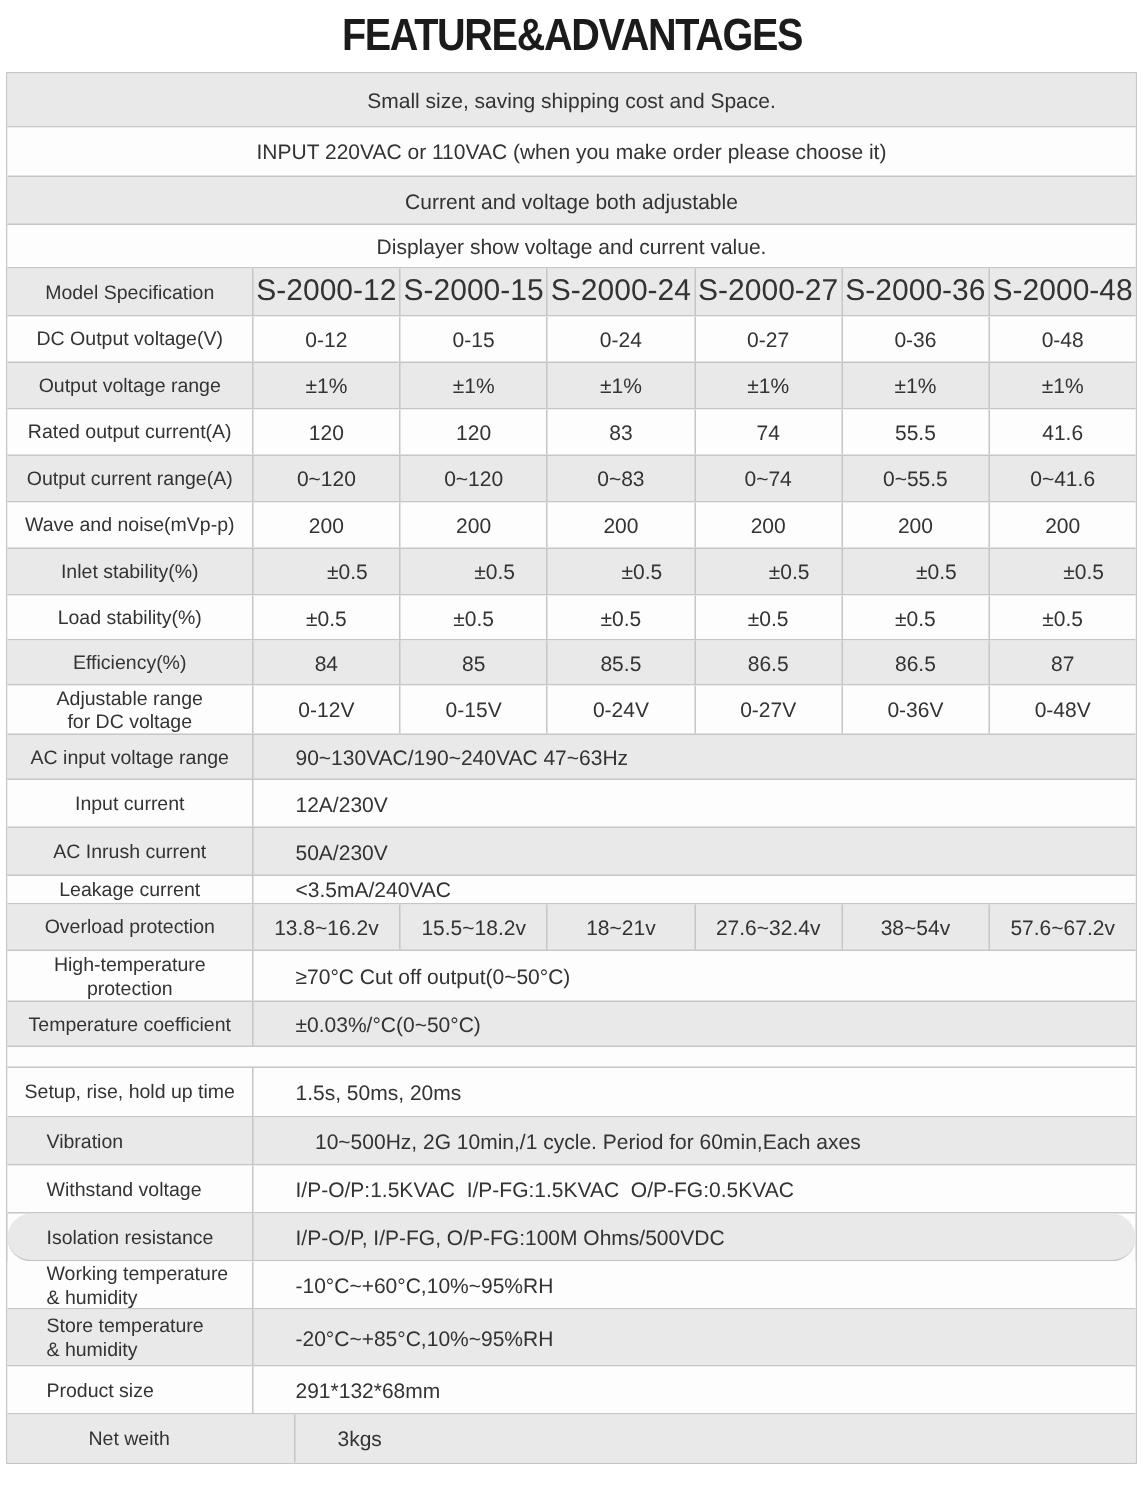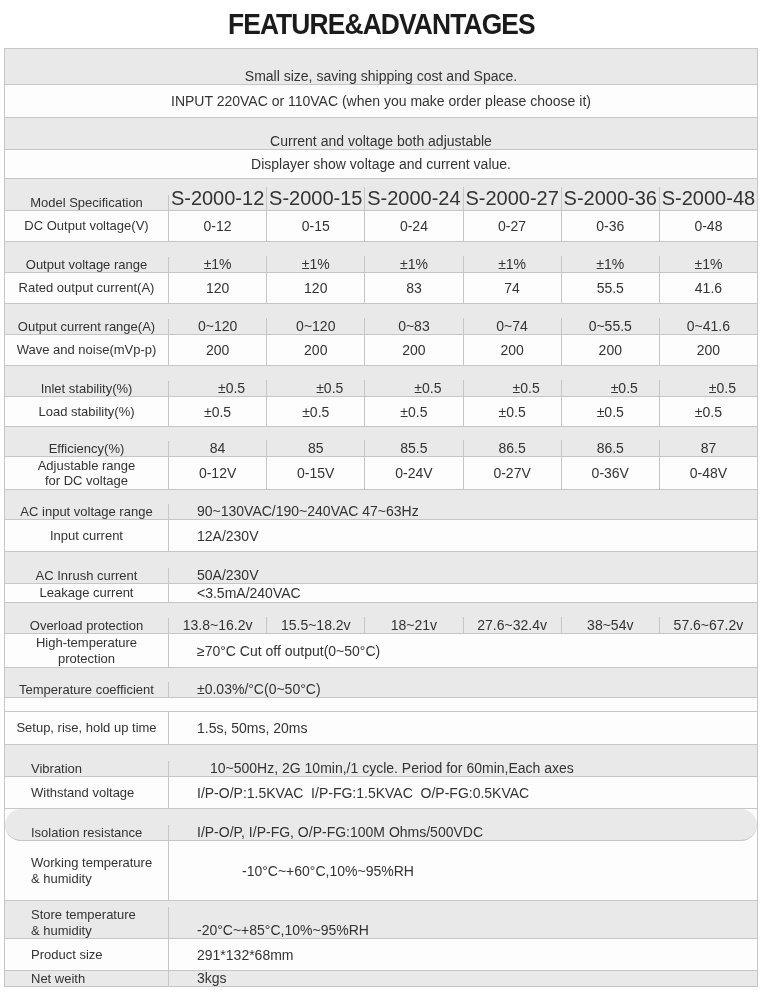--- a/index.html
+++ b/index.html
@@ -23,21 +23,21 @@
     letter-spacing:-1px;transform:scaleX(0.88);display:inline-block;
     white-space:nowrap;
   }
   .spec-table{
     width:754px;margin:0 auto;
     border:1px solid var(--border);
     background:var(--white);
   }
   .row{display:flex;border-bottom:1px solid var(--border);}
   .row:last-child{border-bottom:none;}
-  .bg-gray{background:var(--gray);align-items:flex-end;}
+  .bg-gray{background:var(--gray);}
   .bg-white{background:var(--white);}
   .cell{
     display:flex;align-items:center;justify-content:center;
     min-width:0;color:var(--text);
   }
   .full-cell{flex:1;font-size:14px;text-align:center;}
   .label-cell{
     flex:0 0 164px;width:164px;
     border-right:1px solid var(--border);
     font-size:13px;line-height:1.18;text-align:center;
@@ -211,31 +211,31 @@
       <div class="cell span-cell">10~500Hz, 2G 10min,/1 cycle. Period for 60min,Each axes</div>
     </div>
     <div class="row bg-white type-span" style="height: 32px;">
       <div class="cell label-cell left">Withstand voltage</div>
       <div class="cell span-cell">I/P-O/P:1.5KVAC  I/P-FG:1.5KVAC  O/P-FG:0.5KVAC</div>
     </div>
     <div class="row bg-gray type-span" style="height: 32px; border-radius: 16px;">
       <div class="cell label-cell left">Isolation resistance</div>
       <div class="cell span-cell">I/P-O/P, I/P-FG, O/P-FG:100M Ohms/500VDC</div>
     </div>
-    <div class="row bg-white type-span" style="height: 60px; gap: 45px;">
+    <div class="row bg-white type-span" style="height: 32px;">
       <div class="cell label-cell left">Working temperature
 &amp; humidity</div>
       <div class="cell span-cell">-10°C~+60°C,10%~95%RH</div>
     </div>
     <div class="row bg-gray type-span" style="height: 38px;">
       <div class="cell label-cell left">Store temperature
 &amp; humidity</div>
       <div class="cell span-cell">-20°C~+85°C,10%~95%RH</div>
     </div>
     <div class="row bg-white type-span" style="height: 32px;">
       <div class="cell label-cell left">Product size</div>
       <div class="cell span-cell">291*132*68mm</div>
     </div>
-    <div class="row bg-gray type-span" style="height: 15px;">
+    <div class="row bg-gray type-span" style="height: 32px; padding-left: 28px;">
       <div class="cell label-cell left">Net weith</div>
       <div class="cell span-cell">3kgs</div>
     </div>
   </div>
 
 </body></html>

